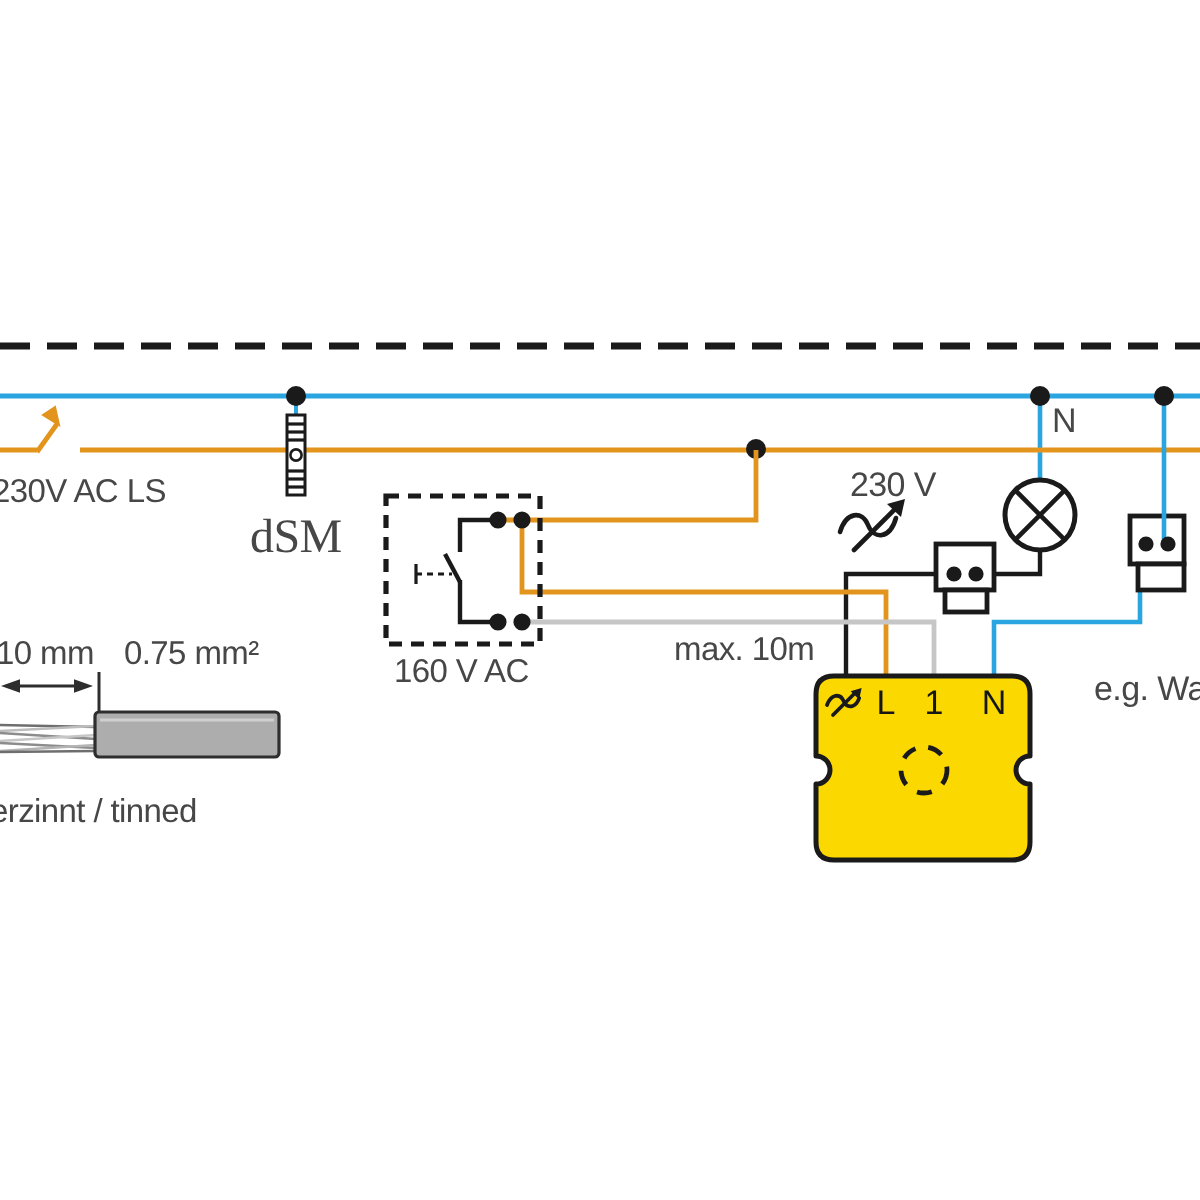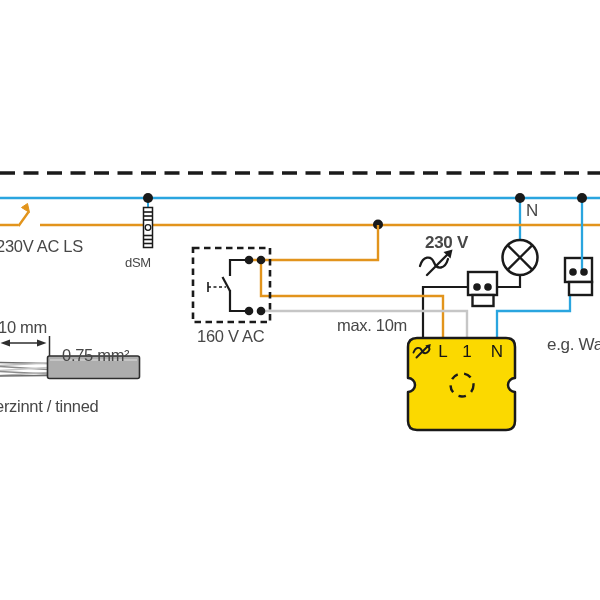--- a/index.html
+++ b/index.html
@@ -128,28 +128,28 @@
       <line x1="0" y1="371.5" x2="48" y2="374" stroke="#8c8c8c" stroke-width="1.3"></line>
       <line x1="0" y1="375.5" x2="48" y2="372.5" stroke="#b3b3b3" stroke-width="1.3"></line>
       <line x1="0" y1="376" x2="48" y2="375.5" stroke="#6e6e6e" stroke-width="1.3"></line>
     </g>
     <rect x="47.5" y="356" width="92" height="22.5" rx="2" fill="#ADADAD" stroke="#2E2E2E" stroke-width="1.6"></rect>
     <line x1="50" y1="360" x2="137" y2="360" stroke="#cfcfcf" stroke-width="1.5"></line>
   </g>
 </svg>
 
 <div class="lbl" style="left:-4px;top:237px;">230V AC LS</div>
-<div class="lbl" style="left:125px;top:256px;font-size:13px;">dSM</div>
+<div class="lbl" style="left:125px;top:256px;font-size:24px;font-family:Liberation Serif, serif;">dSM</div>
 <div class="lbl" style="left:197px;top:327px;">160 V AC</div>
 <div class="lbl" style="left:309px;top:316px;margin-left:28px;">max. 10m</div>
-<div class="lbl" style="left:425px;top:234px;font-size:17px;font-weight:bold;">230 V</div>
+<div class="lbl" style="left:425px;top:234px;font-size:17px;">230 V</div>
 <div class="lbl" style="left:526px;top:202px;font-size:17px;">N</div>
 <div class="lbl" style="left:547px;top:336px;font-size:17px;">e.g. Wa</div>
 
 <div class="term" style="left:433px;top:342px;">L</div>
 <div class="term" style="left:457px;top:342px;">1</div>
 <div class="term" style="left:487px;top:342px;">N</div>
 
 <div class="lbl" style="left:-2px;top:318px;">10 mm</div>
-<div class="lbl" style="left:62px;top:318px;margin-top:28px;">0.75 mm²</div>
+<div class="lbl" style="left:62px;top:318px;">0.75 mm²</div>
 <div class="lbl" style="left:-5px;top:397px;">erzinnt / tinned</div>
 
 </div>
 
 </body></html>

